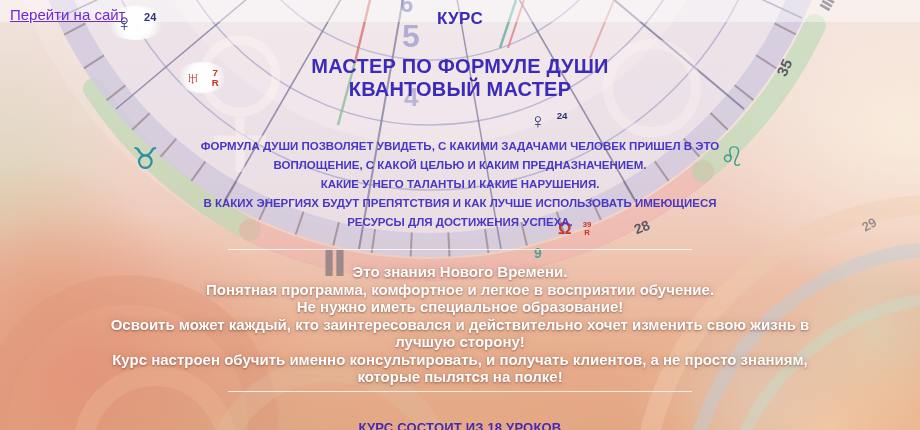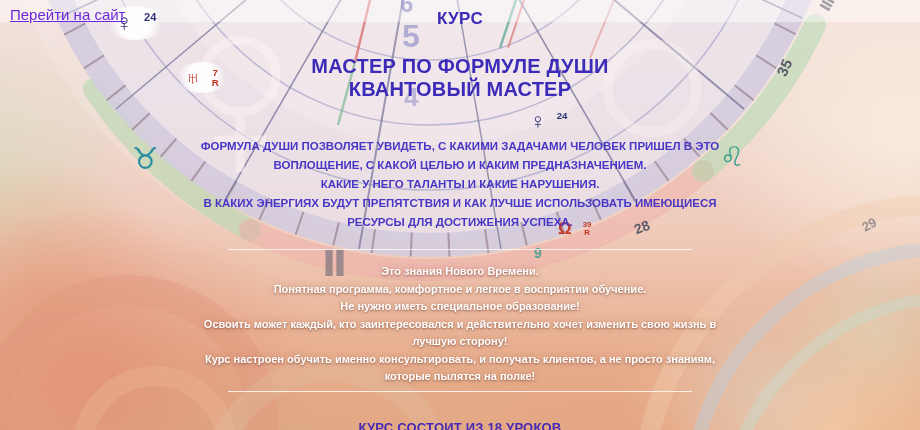--- a/index.html
+++ b/index.html
@@ -39,21 +39,21 @@
     position:absolute;left:10px;top:6px;z-index:7;pointer-events:auto;
     color:#6d28d9;font-size:15px;text-decoration:underline;cursor:pointer;
   }
   .title{margin:9px 0 0 0;font-size:17px;font-weight:bold;color:#3c2bb8;letter-spacing:.4px;}
   .subtitle{margin:26px 0 0 0;font-size:20px;line-height:23px;font-weight:bold;color:#3c2bb8;white-space:pre-line;letter-spacing:.2px;}
   .intro{margin:36px 0 0 0;font-size:11.5px;line-height:19px;font-weight:bold;color:#4836c6;white-space:pre-line;width:720px;text-align:center;}
   .divider{width:464px;border:0;border-top:1px solid rgba(255,255,255,.78);margin:0;height:0;}
   .divider.d1{margin-top:17px;}
   .divider.d2{margin-top:5px;}
   .benefits{
-    margin:13px 0 0 0;font-size:11px;line-height:17.5px;font-weight:bold;color:#ffffff;
+    margin:13px 0 0 0;font-size:15px;line-height:17.5px;font-weight:bold;color:#ffffff;
     white-space:pre-line;width:720px;
     text-shadow:0 1px 2px rgba(110,60,50,.6),0 0 6px rgba(150,90,70,.35);
     text-align:center;
   }
   .footer-note{margin:28px 0 0 0;font-size:13px;font-weight:bold;color:#4629b4;letter-spacing:.2px;}
 </style>
 </head>
 <body>
 
 <div class="bg-base"></div>

